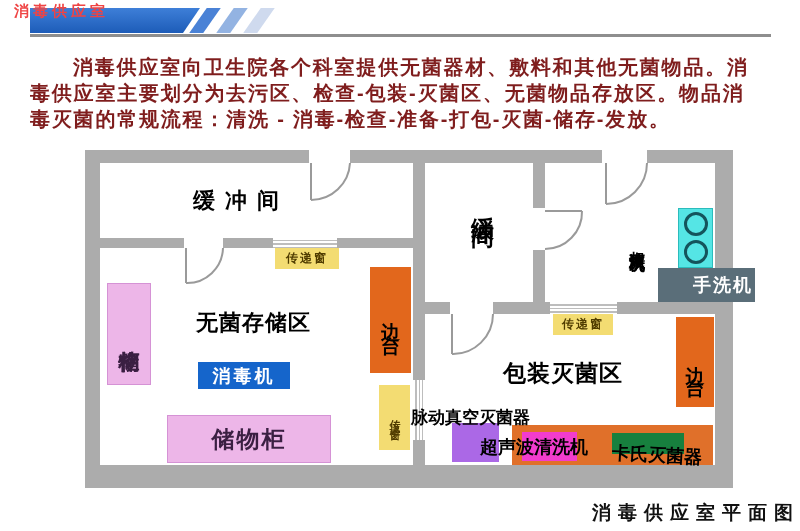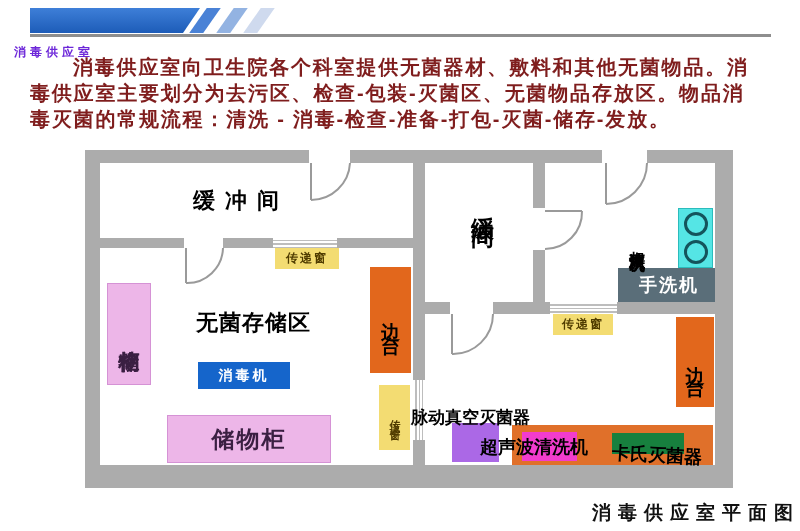--- a/index.html
+++ b/index.html
@@ -2,22 +2,22 @@
 <html><head>
 <meta charset="utf-8">
 <style>
   html,body{margin:0;padding:0;background:#fff;}
   #page{position:relative;width:800px;height:531px;background:#fff;overflow:hidden;
         font-family:"Liberation Sans",sans-serif;}
   
   #banner{position:absolute;left:30px;top:8px;width:170px;height:25px;
           background:linear-gradient(180deg,#3e7fd8,#1d5cb8);
           clip-path:polygon(0 0,100% 0,calc(100% - 17px) 100%,0 100%);}
-  #banner-text{position:absolute;left:14px;top:2px;color:#6d28d9;font-size:12px;
-          font-weight:700;letter-spacing:4px;white-space:nowrap;margin-top:42px;}
+  #banner-text{position:absolute;left:14px;top:2px;color:#ef4444;font-size:15px;
+          font-weight:700;letter-spacing:4px;white-space:nowrap;}
   .stripe{position:absolute;top:8px;height:25px;width:14px;transform:skewX(-35deg);}
   #stripe1{left:198px;background:#4a82d6;}
   #stripe2{left:225px;background:#93b3e2;}
   #stripe3{left:252px;background:#cfdaee;}
   #rule{position:absolute;left:30px;top:34px;width:741px;height:3px;background:#8e8e8e;}
   
   #intro{position:absolute;left:30px;top:54px;width:748px;font-size:20px;line-height:26px;
          font-weight:700;color:#7f1d1d;letter-spacing:1.8px;text-indent:2.15em;
          white-space:pre-line;}
   
@@ -26,23 +26,23 @@
   .win-h{position:absolute;background:repeating-linear-gradient(to bottom,#ffffff 0 2px,#bdbdbd 2px 3.5px);}
   .win-v{position:absolute;background:repeating-linear-gradient(to right,#ffffff 0 2px,#bdbdbd 2px 3.5px);}
   #doors{position:absolute;left:0;top:0;}
   .room-label{position:absolute;font-weight:700;color:#000;white-space:nowrap;z-index:5;}
   .box{position:absolute;box-sizing:border-box;display:flex;align-items:center;
        justify-content:center;font-weight:700;z-index:10;}
   .vtext{writing-mode:vertical-rl;text-orientation:upright;}
   .pink{background:#edb6e8;border:1px solid #d592d5;color:#3a1f42;}
   .orange{background:#e2671c;color:#000;}
   .yellow{background:#f3dc72;color:#503c00;}
-  #disinfector{background:#1565cb;color:#fff;font-size:14px;letter-spacing:3px;}
+  #disinfector{background:#1565cb;color:#fff;font-size:18px;letter-spacing:3px;}
   #hand-washer{background:#5a6e79;color:#fff;font-size:18px;letter-spacing:2px;
-               justify-content:flex-end;padding-right:16px;}
+               justify-content:flex-end;padding-right:2px;margin-left:40px;}
   #sink{background:#55e5e5;border:1px solid #2bbcbc;flex-direction:column;justify-content:space-evenly;}
   .sink-circle{width:18px;height:18px;border:3px solid #14545c;border-radius:50%;background:transparent;}
   .equip-label{position:absolute;font-weight:700;color:#000;white-space:nowrap;z-index:30;}
   
   #caption{position:absolute;left:0;top:500px;width:800px;text-align:right;
            font-size:19px;font-weight:700;letter-spacing:7px;color:#111;}
 </style>
 </head>
 <body>
 
@@ -92,20 +92,21 @@
         <path d="M521,15 L521,56 M521,56 A41,41 0 0 0 562,15"></path>
         <path d="M101,100 L101,135 M101,135 A36,36 0 0 0 138,100"></path>
         <path d="M460,63 L497,63 M497,63 A37,37 0 0 1 460,101"></path>
         <path d="M367,166 L367,206 M367,206 A40,40 0 0 0 408,166"></path>
       </g>
     </svg>
 
     <div class="room-label" style="left:108px;top:38px;font-size:22px;letter-spacing:10px">缓冲间</div>
     <div class="room-label vtext" style="left:383px;top:50px;font-size:23px;letter-spacing:4px">缓冲间</div>
     <div class="room-label" style="left:111px;top:160px;font-size:22px;letter-spacing:1px">无菌存储区</div>
+    <div class="room-label" style="left:418px;top:210px;font-size:23px;letter-spacing:1px">包装灭菌区</div>
 
     <div class="box pink vtext" style="left:22px;top:135px;width:44px;height:102px;font-size:21px">储物柜</div>
     <div class="box" id="disinfector" style="left:113px;top:214px;width:92px;height:27px">消毒机</div>
     <div class="box pink" style="left:82px;top:267px;width:164px;height:48px;font-size:23px;letter-spacing:2px">储物柜</div>
     <div class="box orange vtext" style="left:285px;top:119px;width:41px;height:106px;font-size:19px;letter-spacing:14px">边台</div>
     <div class="box yellow" style="left:190px;top:100px;width:64px;height:21px;font-size:12px;letter-spacing:2px">传递窗</div>
     <div class="box yellow vtext" style="left:294px;top:237px;width:31px;height:65px;font-size:11px;letter-spacing:5px">传递窗</div>
 
     <div class="box" id="sink" style="left:593px;top:60px;width:35px;height:60px">
       <span class="sink-circle"></span>

